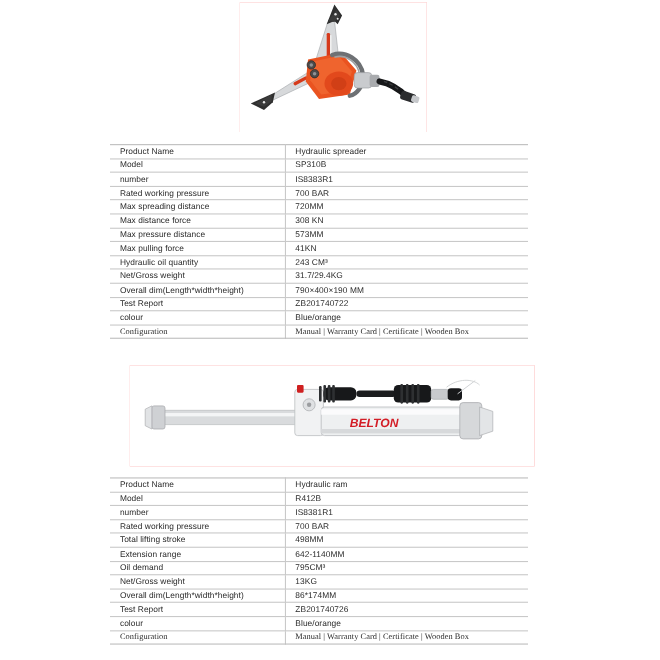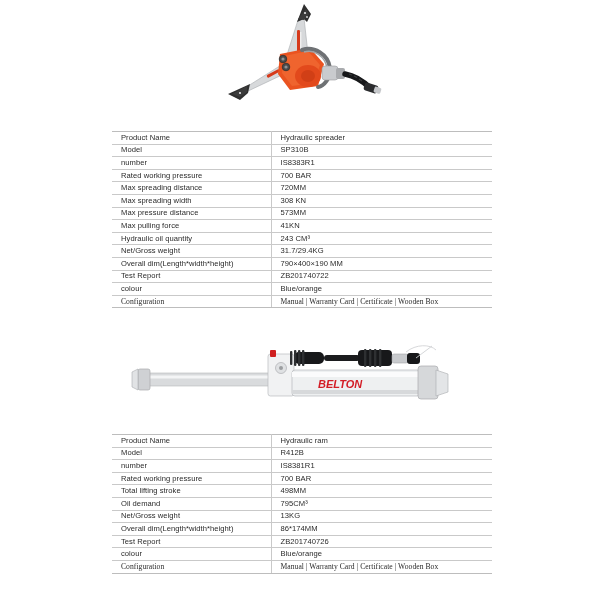--- a/index.html
+++ b/index.html
@@ -26,21 +26,21 @@
     left: 218px; top: 2px; width: 170px; height: 118px;
   }
   #ram-figure {
     left: 118px; top: 332px; width: 368px; height: 92px;
   }
   .figure-svg { display: block; width: 100%; height: 100%; }
 
   
   .spec-table {
     position: absolute;
-    left: 112px;
+    left: 100px;
     width: 380px;
     border-collapse: collapse;
     table-layout: fixed;
     font-size: 7.6px;
     line-height: 1.05;
   }
   #spec-table-spreader { top: 131px; }
   #spec-table-ram      { top: 434px; }
 
   .spec-table col.c-label { width: 159px; }
@@ -138,21 +138,21 @@
     </tr>
     <tr>
       <td class="label-cell">Rated working pressure</td>
       <td>700 BAR</td>
     </tr>
     <tr>
       <td class="label-cell">Max spreading distance</td>
       <td>720MM</td>
     </tr>
     <tr>
-      <td class="label-cell">Max spreading width</td>
+      <td class="label-cell">Max distance force</td>
       <td>308 KN</td>
     </tr>
     <tr>
       <td class="label-cell">Max pressure distance</td>
       <td>573MM</td>
     </tr>
     <tr>
       <td class="label-cell">Max pulling force</td>
       <td>41KN</td>
     </tr>
@@ -254,20 +254,24 @@
     </tr>
     <tr>
       <td class="label-cell">Rated working pressure</td>
       <td>700 BAR</td>
     </tr>
     <tr>
       <td class="label-cell">Total lifting stroke</td>
       <td>498MM</td>
     </tr>
     <tr>
+      <td class="label-cell">Extension range</td>
+      <td>642-1140MM</td>
+    </tr>
+    <tr>
       <td class="label-cell">Oil demand</td>
       <td>795CM³</td>
     </tr>
     <tr>
       <td class="label-cell">Net/Gross weight</td>
       <td>13KG</td>
     </tr>
     <tr>
       <td class="label-cell">Overall dim(Length*width*height)</td>
       <td>86*174MM</td>

